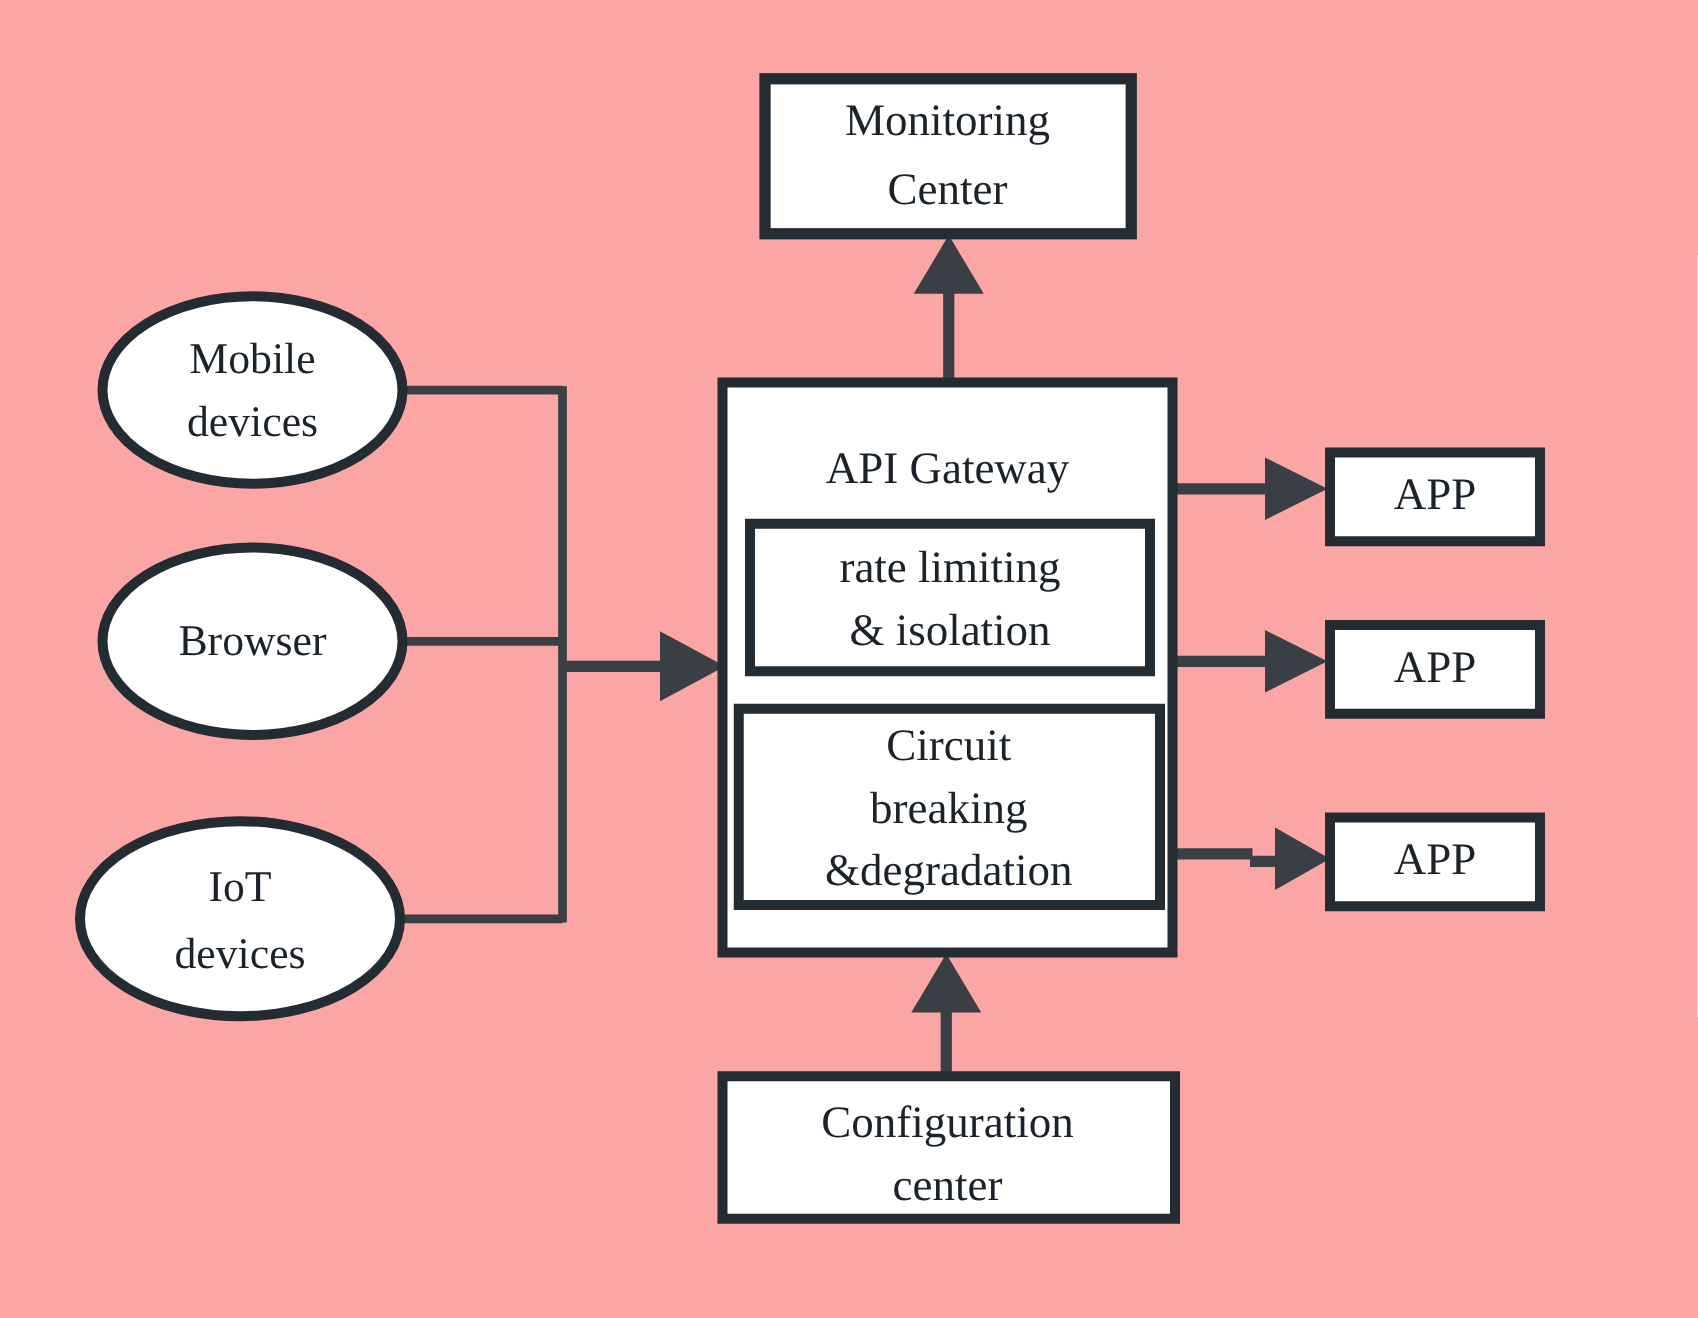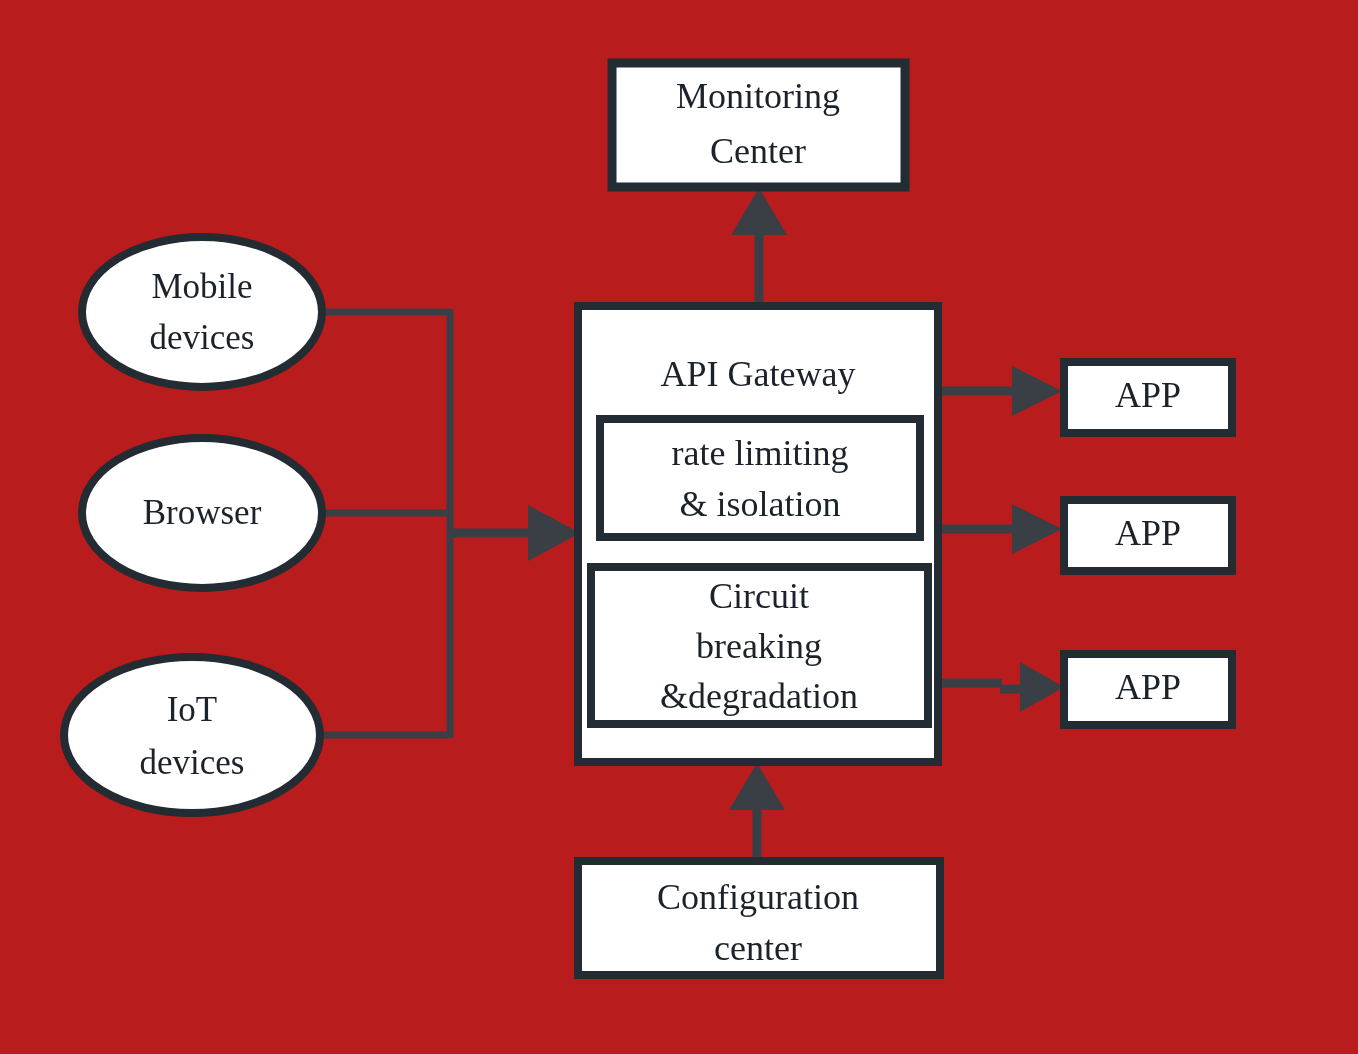--- a/index.html
+++ b/index.html
@@ -10,21 +10,21 @@
   body {
     width: 1358px;
     height: 1054px;
     font-family: "Liberation Serif", "DejaVu Serif", serif;
     overflow: hidden;
   }
   #diagram-root {
     position: relative;
     width: 1358px;
     height: 1054px;
-    background: #b91c1c;
+    background: #fca5a5;
   }
   svg.canvas {
     position: absolute;
     top: 0;
     left: 0;
     width: 1358px;
     height: 1054px;
   }
   .node-label {
     font-family: "Liberation Serif", "DejaVu Serif", serif;

